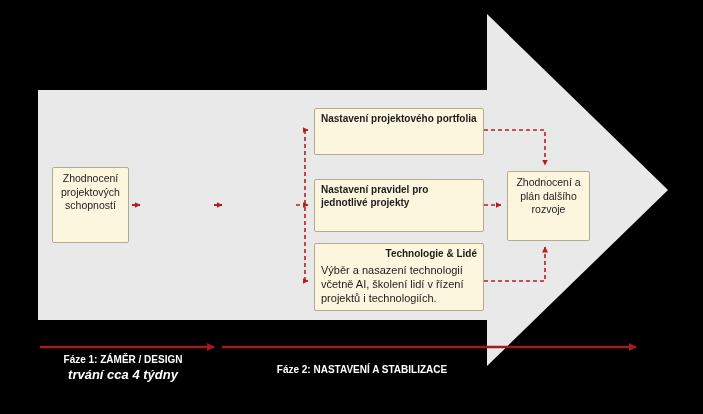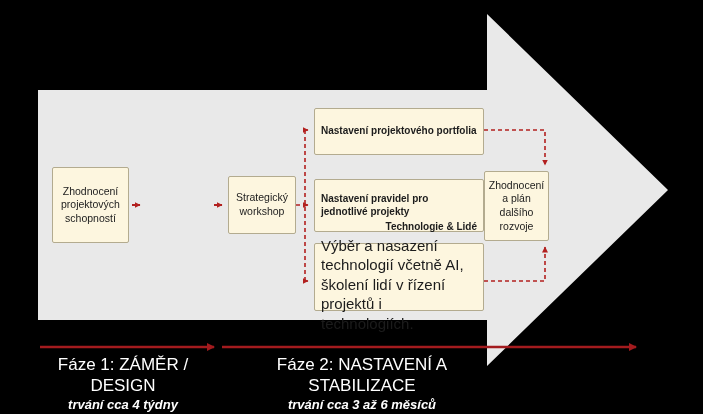--- a/index.html
+++ b/index.html
@@ -30,43 +30,43 @@
 
   .box{
     position:absolute;
     background:var(--box-bg);
     border:1px solid var(--box-border);
     border-radius:2px;
     color:var(--box-text);
     font-size:10.5px;
     line-height:1.3;
     display:flex;
-    align-items:center;
+    align-items:flex-start;
     justify-content:center;
     text-align:center;
     padding:4px 6px;
   }
   .box.left-align{
     text-align:left;
     justify-content:flex-start;
   }
   .box.stacked{
     flex-direction:column;
     align-items:flex-end;
     justify-content:center;
   }
   .box .bold-title{font-weight:bold;font-size:10px;line-height:1.25;}
-  .box .body-text{font-size:15px;line-height:1.3;margin-top:2px;}
+  .box .body-text{font-size:11px;line-height:1.3;margin-top:2px;}
 
   .phase-label{
     position:absolute;
     color:var(--label-white);
     text-align:center;
   }
-  .phase-title{font-weight:normal;font-size:17px;line-height:1.25;}
+  .phase-title{font-weight:bold;font-size:10px;line-height:1.25;}
   .phase-sub{font-style:italic;font-weight:bold;font-size:13px;line-height:1.3;}
 </style>
 </head>
 <body>
 
 <div class="stage">
 
   <svg class="layer" viewBox="0 0 703 414" aria-hidden="true">
     <defs>
       <marker id="arrow-red" markerWidth="7" markerHeight="7" refX="5.5" refY="3" orient="auto" markerUnits="userSpaceOnUse">
@@ -91,40 +91,38 @@
     <path class="flow-dashed" d="M484,205 L501,205" marker-end="url(#arrow-red)"></path>
     <path class="flow-dashed" d="M484,281 L545,281 L545,247" marker-end="url(#arrow-red)"></path>
 
     <path class="timeline-line" d="M40,347 L214,347" marker-end="url(#arrow-red-big)"></path>
     <path class="timeline-line" d="M222,347 L636,347" marker-end="url(#arrow-red-big)"></path>
   </svg>
 
   <div class="box" style="left:52px;top:167px;width:77px;height:76px;">Zhodnocení projektových schopností</div>
 
 
-  <div class="box" style="left:228px;top:176px;width:68px;height:58px;">Strategický workshop</div>
 
   <div class="box left-align" style="left:314px;top:108px;width:170px;height:47px;">
     <span class="bold-title">Nastavení projektového portfolia</span>
   </div>
 
   <div class="box left-align" style="left:314px;top:179px;width:170px;height:53px;">
     <span class="bold-title">Nastavení pravidel pro jednotlivé projekty</span>
   </div>
 
   <div class="box stacked left-align" style="left:314px;top:243px;width:170px;height:68px;">
     <span class="bold-title">Technologie &amp; Lidé</span>
     <span class="body-text">Výběr a nasazení technologií včetně AI, školení lidí v řízení projektů i technologiích.</span>
   </div>
 
-  <div class="box" style="left:484px;top:171px;width:65px;height:70px;">Zhodnocení a plán dalšího rozvoje</div>
+  <div class="box" style="left:507px;top:171px;width:83px;height:70px;">Zhodnocení a plán dalšího rozvoje</div>
 
   <div class="phase-label" style="left:35px;top:354px;width:176px;">
     <div class="phase-title">Fáze 1: ZÁMĚR / DESIGN</div>
     <div class="phase-sub">trvání cca 4 týdny</div>
   </div>
 
-  <div class="phase-label" style="left:238px;top:354px;width:248px;">
+  <div class="phase-label" style="left:238px;top:364px;width:248px;">
     <div class="phase-title">Fáze 2: NASTAVENÍ A STABILIZACE</div>
-    <div class="phase-sub">trvání cca 3 až 6 měsíců</div>
   </div>
 
 </div>
 
 </body></html>

